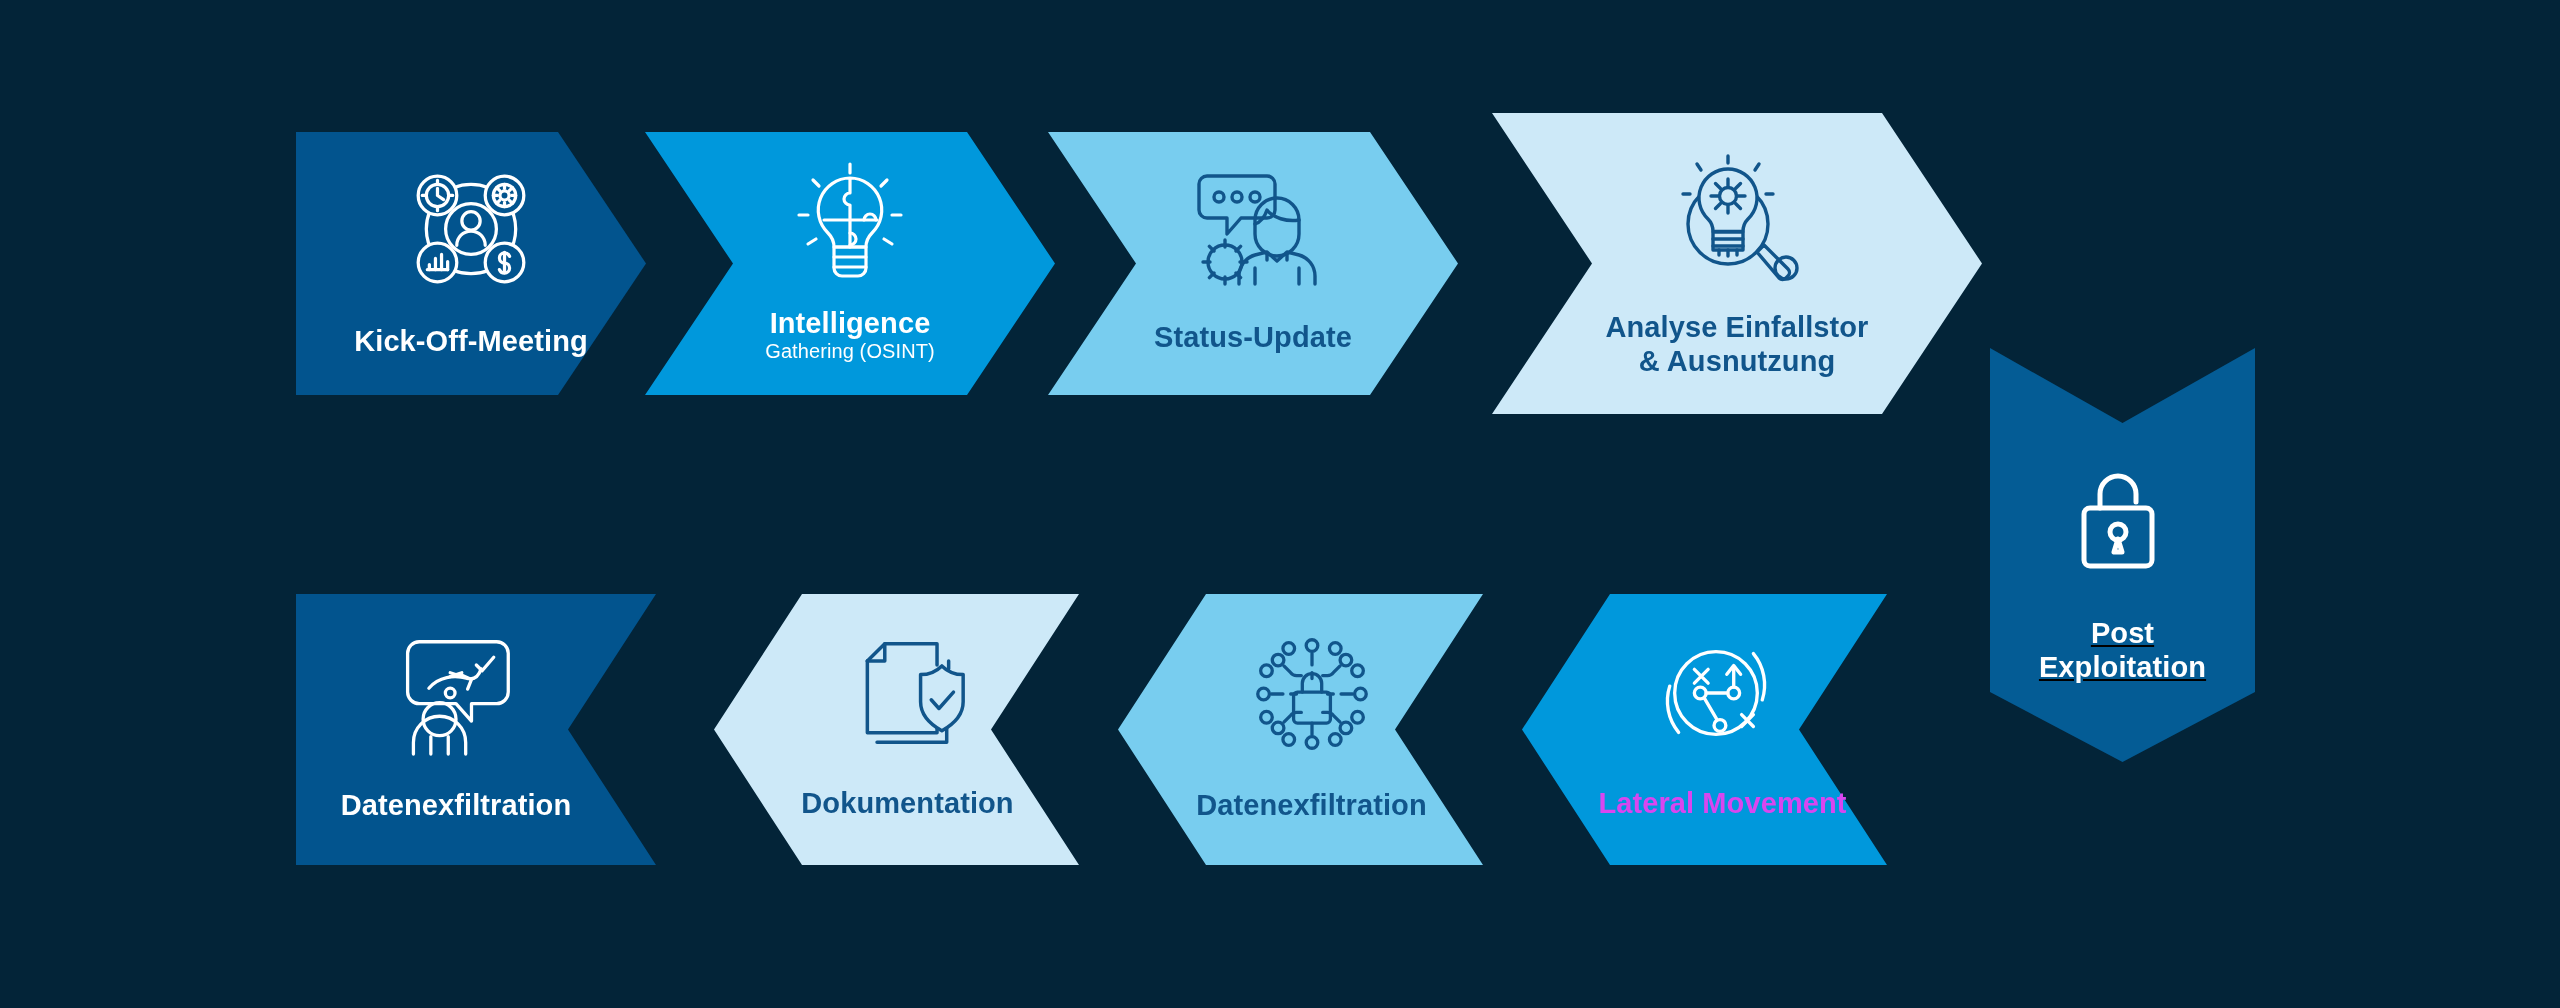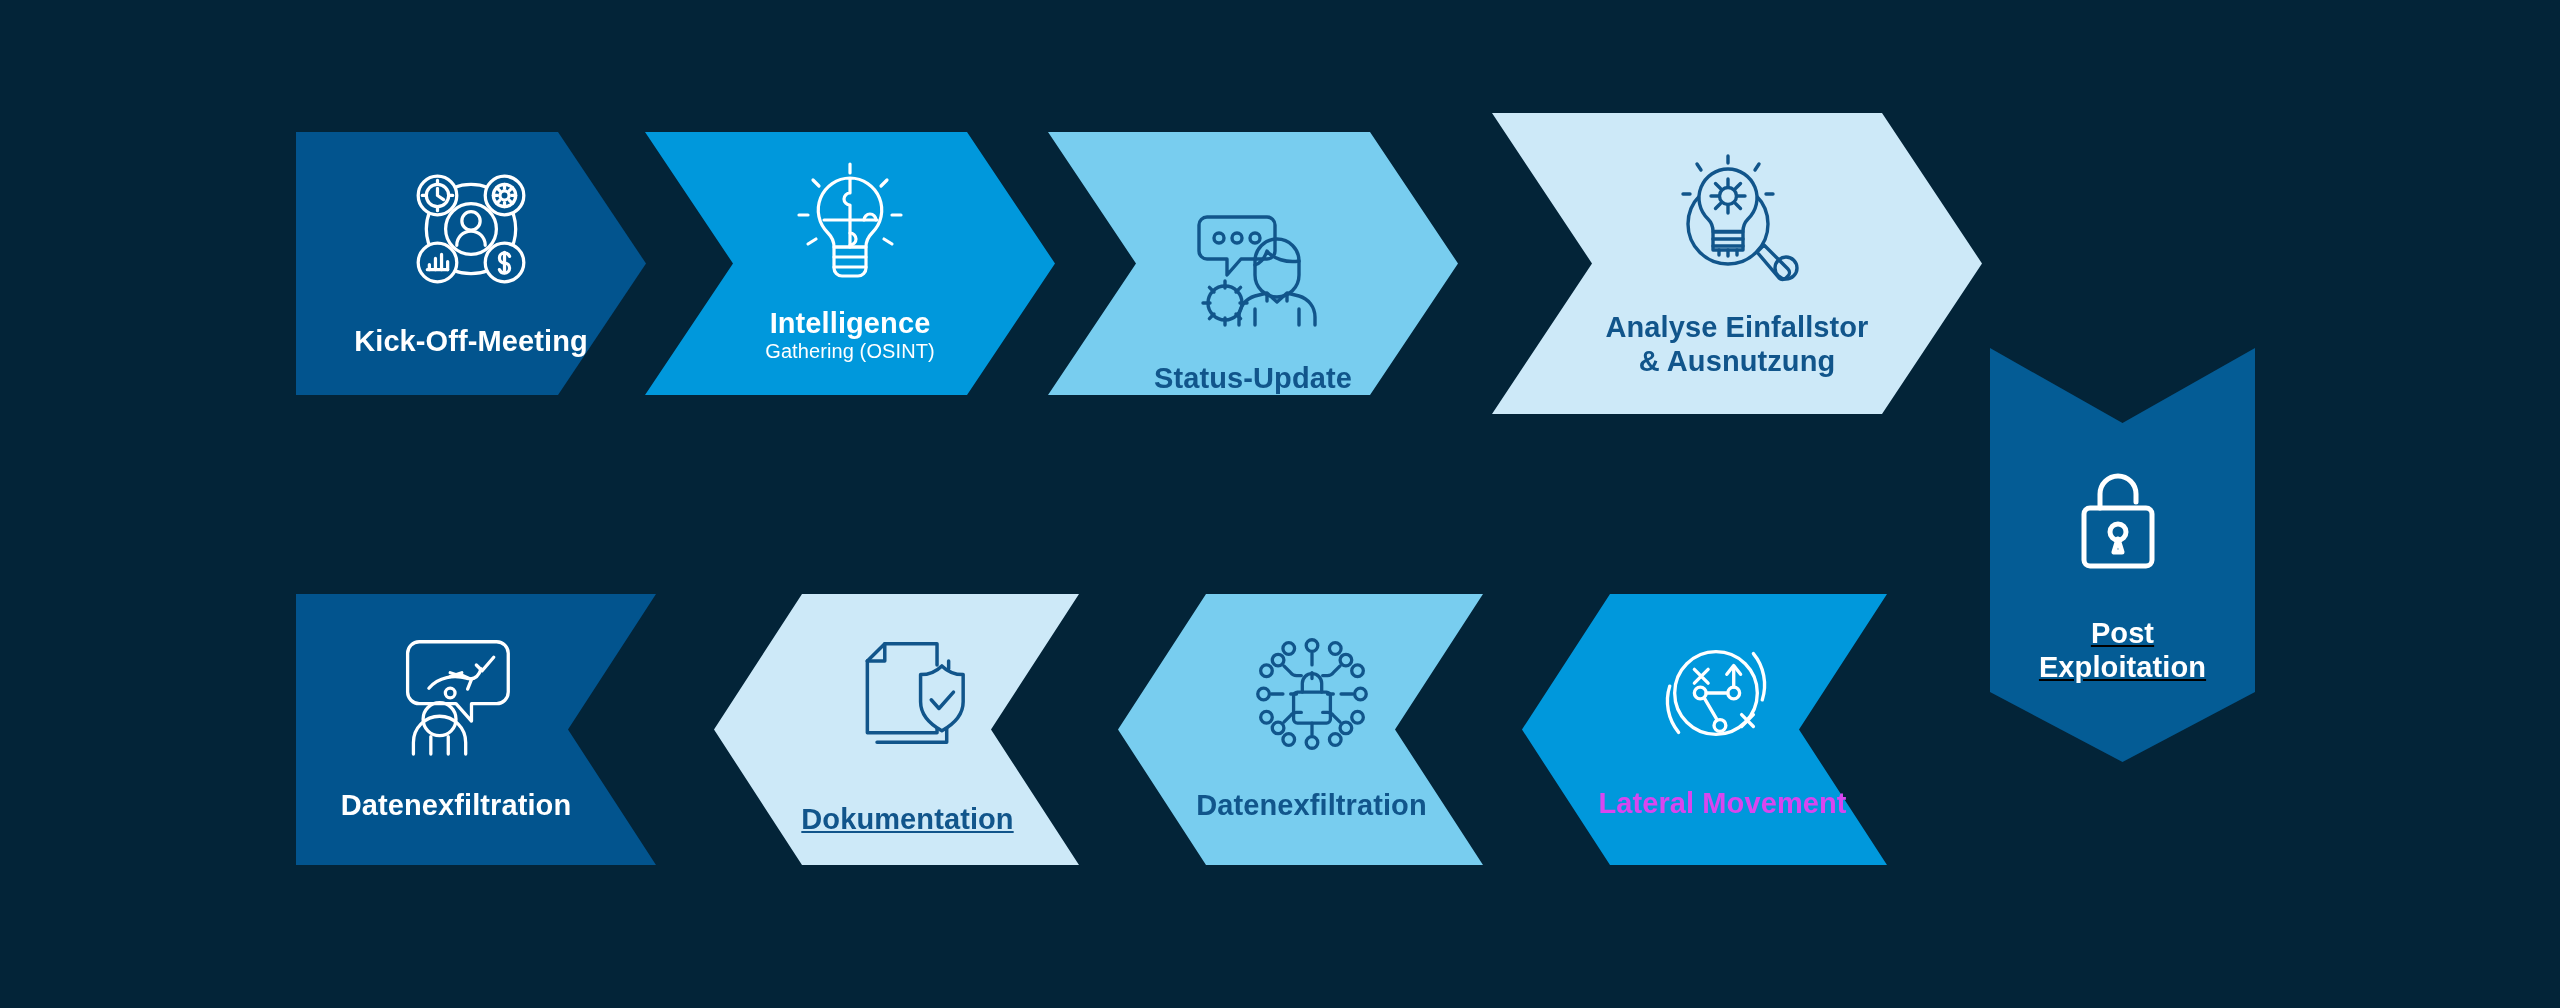--- a/index.html
+++ b/index.html
@@ -128,21 +128,21 @@
         <span class="lbl-main">Intelligence</span>
         <span class="lbl-sub">Gathering (OSINT)</span>
       </div>
     </div>
   </div>
 
   <div class="chev" style="left:1048px; top:132px; width:410px; height:263px;">
     <svg class="shape" width="410" height="263" viewBox="0 0 410 263">
       <polygon points="0,0 322,0 410,131.5 322,263 0,263 88,131.5" fill="#78CDEF"></polygon>
     </svg>
-    <div class="content" style="padding-top:32px;justify-content:flex-end;">
+    <div class="content" style="padding-top:32px;">
       <span class="icon-wrap">
         <svg width="128" height="124" viewBox="0 0 128 124" fill="none" stroke="#11558B" stroke-width="3.4" stroke-linecap="round" stroke-linejoin="round">
           <path d="M18 12 L78 12 a8 8 0 0 1 8 8 L86 46 a8 8 0 0 1 -8 8 L52 54 L38 70 L38 54 L18 54 a8 8 0 0 1 -8 -8 L10 20 a8 8 0 0 1 8 -8 z"></path>
           <circle cx="30" cy="33" r="5"></circle>
           <circle cx="48" cy="33" r="5"></circle>
           <circle cx="66" cy="33" r="5"></circle>
           <path d="M66 56 a22 22 0 0 1 44 0 L110 70 a22 22 0 0 1 -44 0 z"></path>
           <path d="M66 60 c6 -2 10 -8 12 -14 c6 8 20 12 32 10"></path>
           <path d="M78 90 L78 96 M98 90 L98 96"></path>
           <path d="M50 120 L50 112 a22 22 0 0 1 16 -21 l12 -3 l10 9 l10 -9 l12 3 a22 22 0 0 1 16 21 l0 8"></path>
@@ -280,21 +280,21 @@
         <svg width="120" height="122" viewBox="0 0 124 126" fill="none" stroke="#11558B" stroke-width="3.6" stroke-linecap="round" stroke-linejoin="round">
           <path d="M20 30 L38 12 L92 12 L92 34"></path>
           <path d="M20 30 L20 104 L92 104 L92 88"></path>
           <path d="M38 12 L38 30 L20 30"></path>
           <path d="M30 114 L102 114 L102 96"></path>
           <path d="M104 38 L104 30"></path>
           <path d="M75 44 c10 0 18 -5 22 -9 c4 4 12 9 22 9 L119 72 c0 16 -13 25 -22 30 c-9 -5 -22 -14 -22 -30 z" fill="#CDE9F8"></path>
           <path d="M86 70 L94 79 L109 62"></path>
         </svg>
       </span>
-      <div class="labels" style="margin-top:44px; color:#11558B;text-decoration:underline;">
+      <div class="labels" style="margin-top:28px; color:#11558B;">
         <span class="lbl-main">Dokumentation</span>
       </div>
     </div>
   </div>
 
   <div class="chev" style="left:296px; top:594px; width:360px; height:271px;">
     <svg class="shape" width="360" height="271" viewBox="0 0 360 271">
       <polygon points="0,0 360,0 272,135.5 360,271 0,271" fill="#02548E"></polygon>
     </svg>
     <div class="content" style="padding-top:38px; padding-right:40px;">

